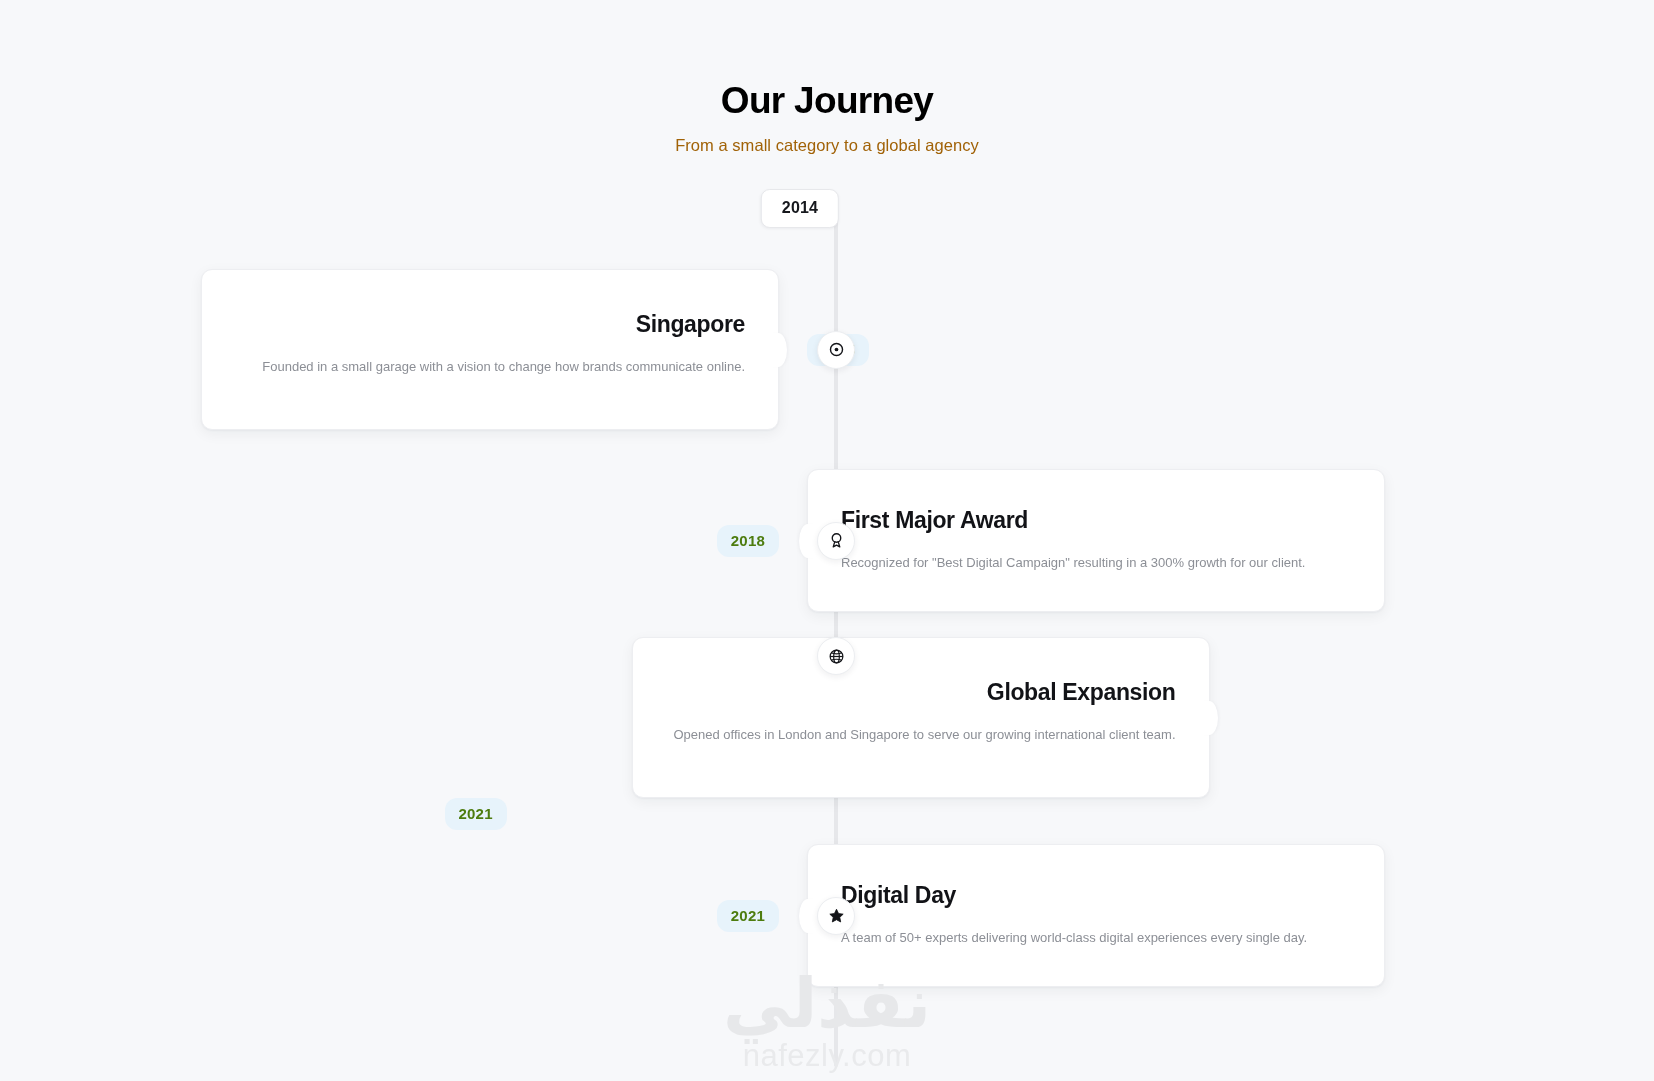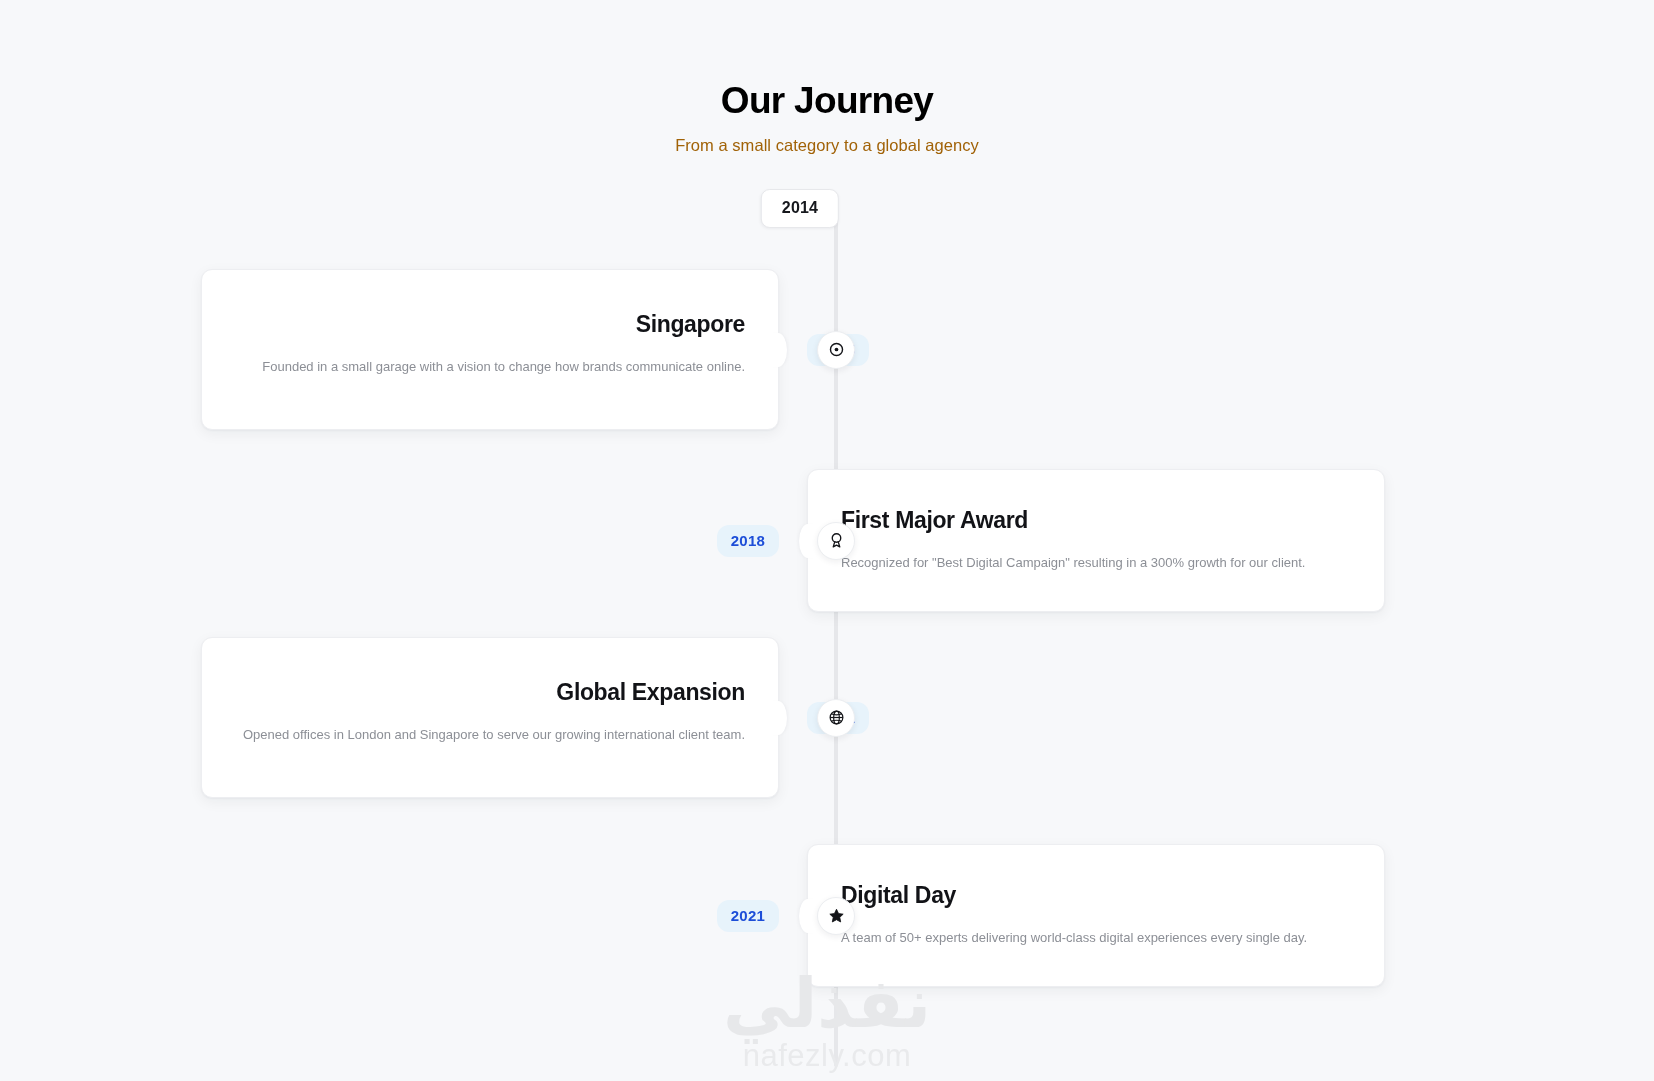--- a/index.html
+++ b/index.html
@@ -104,21 +104,21 @@
     display: flex;
     align-items: center;
     justify-content: center;
     z-index: 5;
   }
   .node svg { display: block; }
 
   
   .year-chip {
     background: #e7f3fb;
-    color: #1d4ed8;
+    color: #4d7c0f;
     font-size: 15px;
     font-weight: bold;
     border-radius: 12px;
     padding: 7px 14px 8px 14px;
     letter-spacing: 0.2px;
     white-space: nowrap;
   }
 
   
   .card {
@@ -243,21 +243,21 @@
     </div>
     <div class="slot right">
       <div class="card align-left">
         <div class="notch"></div>
         <div class="card-title">First Major Award</div>
         <div class="card-text">Recognized for "Best Digital Campaign" resulting in a 300% growth for our client.</div>
       </div>
     </div>
   </div>
 
-  <div class="row" style="top:460px;">
+  <div class="row" style="top:460px;flex-direction:column;">
     <div class="slot left">
       <div class="card align-right tall">
         <div class="notch"></div>
         <div class="card-title">Global Expansion</div>
         <div class="card-text">Opened offices in London and Singapore to serve our growing international client team.</div>
       </div>
     </div>
     <div class="node">
       <span>
         <svg width="17" height="17" viewBox="0 0 24 24" fill="none" stroke="#141519" stroke-width="1.7">

